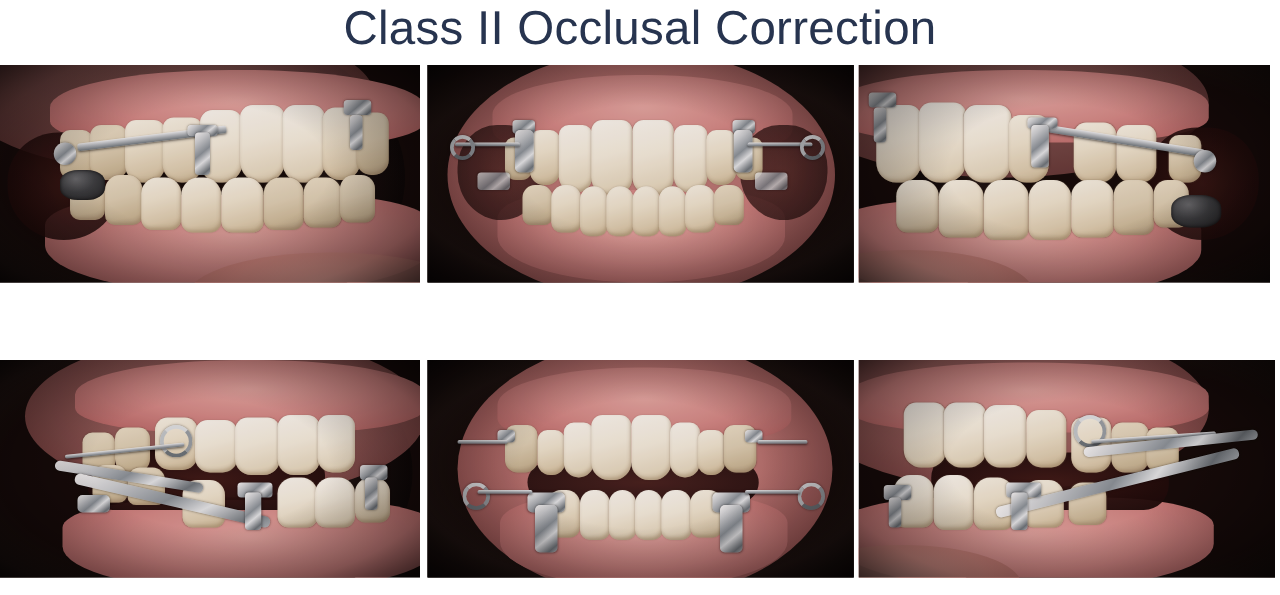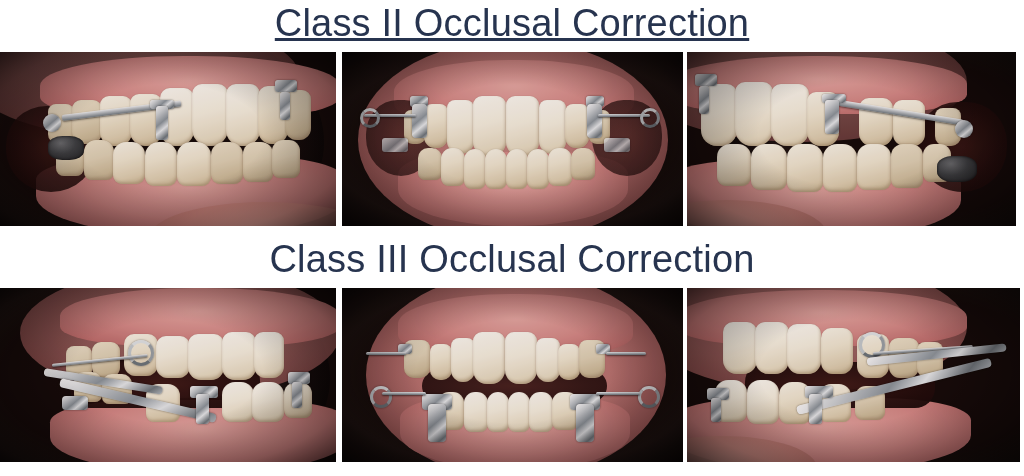--- a/index.html
+++ b/index.html
@@ -15,21 +15,21 @@
   .section-title{
     position:absolute;left:0;width:1024px;
     text-align:center;
     color:#27344f;
     font-weight:400;
     font-size:38px;
     letter-spacing:0.2px;
     line-height:1;
     white-space:nowrap;
   }
-  #title-1{top:4px;text-decoration:underline;}
+  #title-1{top:4px;}
   #title-2{top:240px;}
 
   .photo-row{position:absolute;left:0;width:1024px;display:flex;}
   #row-1{top:52px;height:174px;}
   #row-2{top:288px;height:174px;}
 
   .photo{
     position:relative;
     height:100%;
     overflow:hidden;
@@ -222,21 +222,20 @@
       <div class="metal" style="left:8px;top:22px;width:22px;height:12px;border-radius:3px;"></div>
       <div class="metal" style="left:12px;top:34px;width:10px;height:28px;border-radius:3px;"></div>
       <div class="amalgam" style="left:250px;top:104px;width:40px;height:26px;"></div>
 
       <div class="lip" style="left:-60px;top:148px;width:200px;height:70px;opacity:.9;"></div>
       <div class="tonemap"></div>
       <div class="vignette"></div>
     </div>
   </div>
 
-  <div class="section-title" id="title-2">Class III Occlusal Correction</div>
 
   <div class="photo-row row2" id="row-2">
 
     <div class="photo p-left">
       <div class="retractor" style="left:-100px;top:-46px;width:430px;height:272px;"></div>
       <div class="cheek" style="left:20px;top:-20px;width:320px;height:130px;opacity:.7;"></div>
       <div class="gum gum-upper" style="left:60px;top:0px;width:280px;height:58px;"></div>
       <div class="gum gum-lower" style="left:50px;top:112px;width:300px;height:74px;"></div>
       <div class="mouthdark" style="left:70px;top:72px;width:190px;height:48px;opacity:.95;border-radius:20px;"></div>
 

